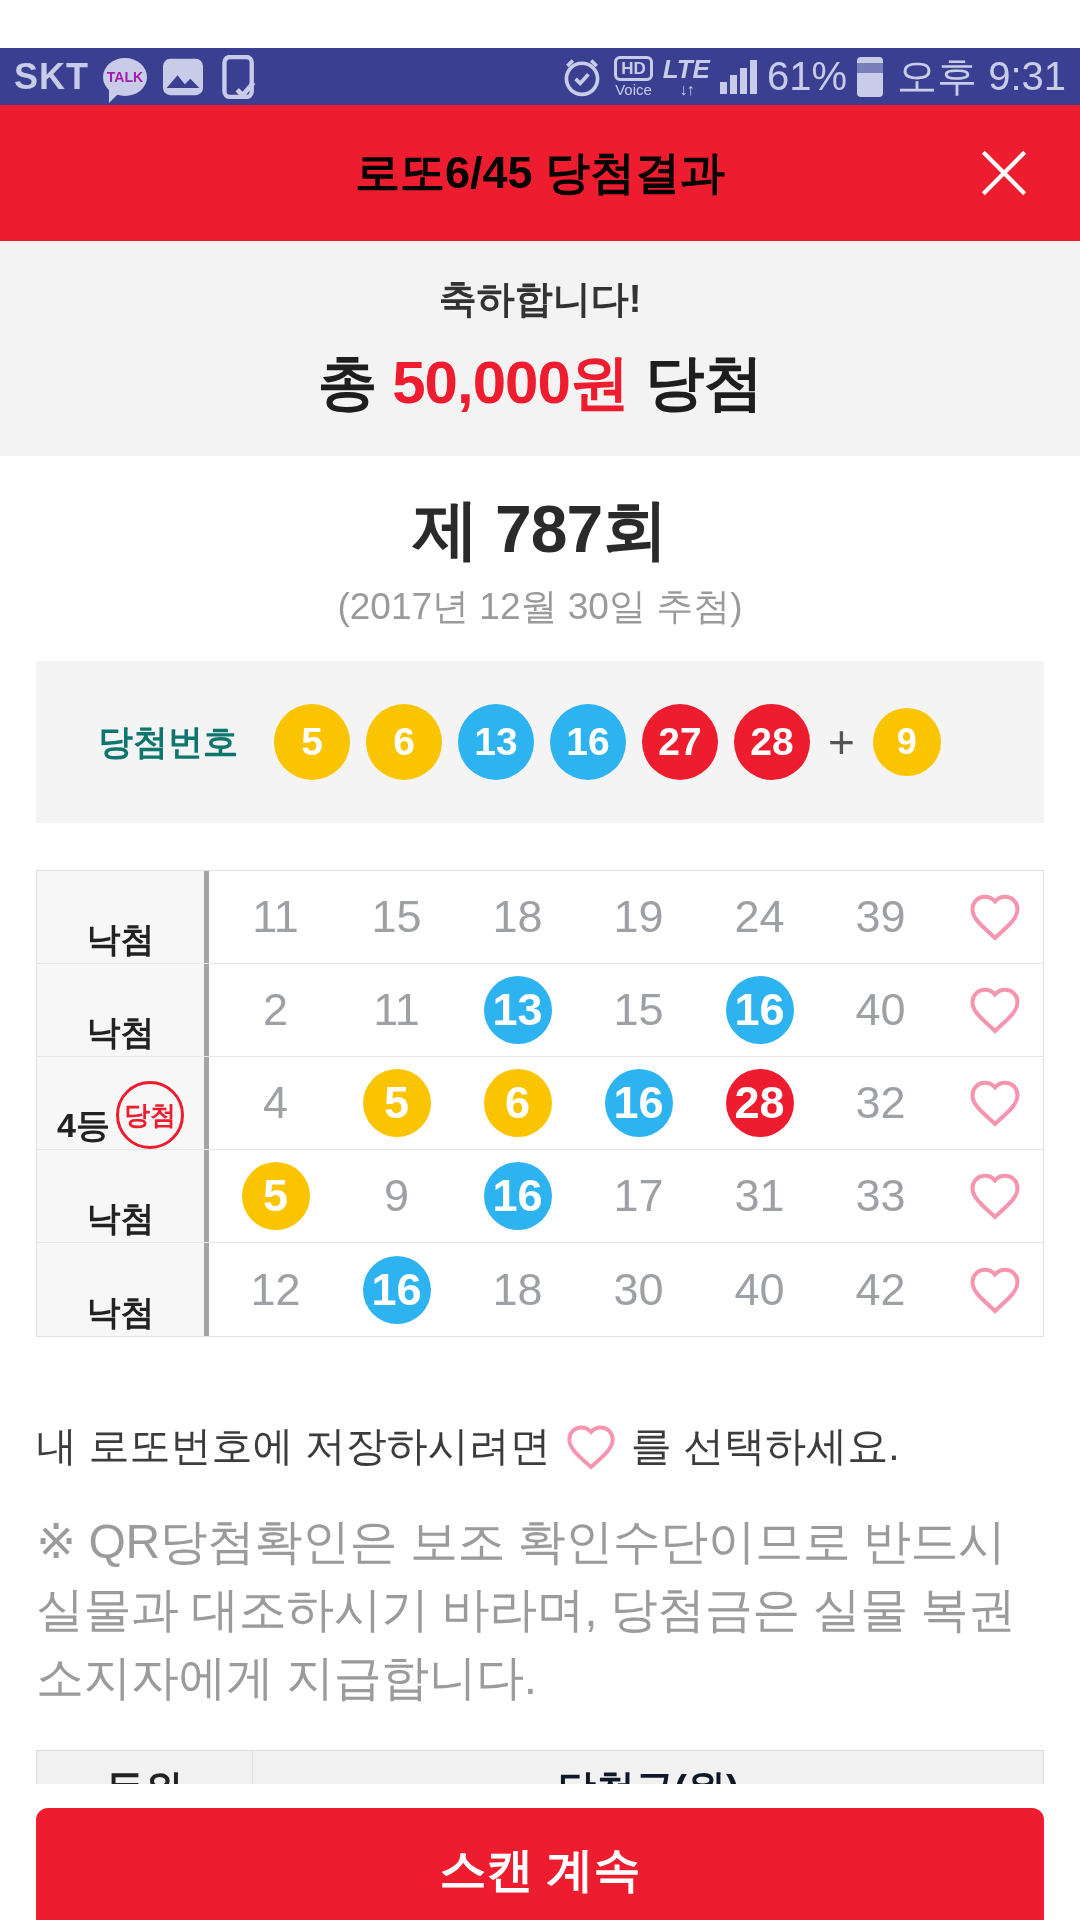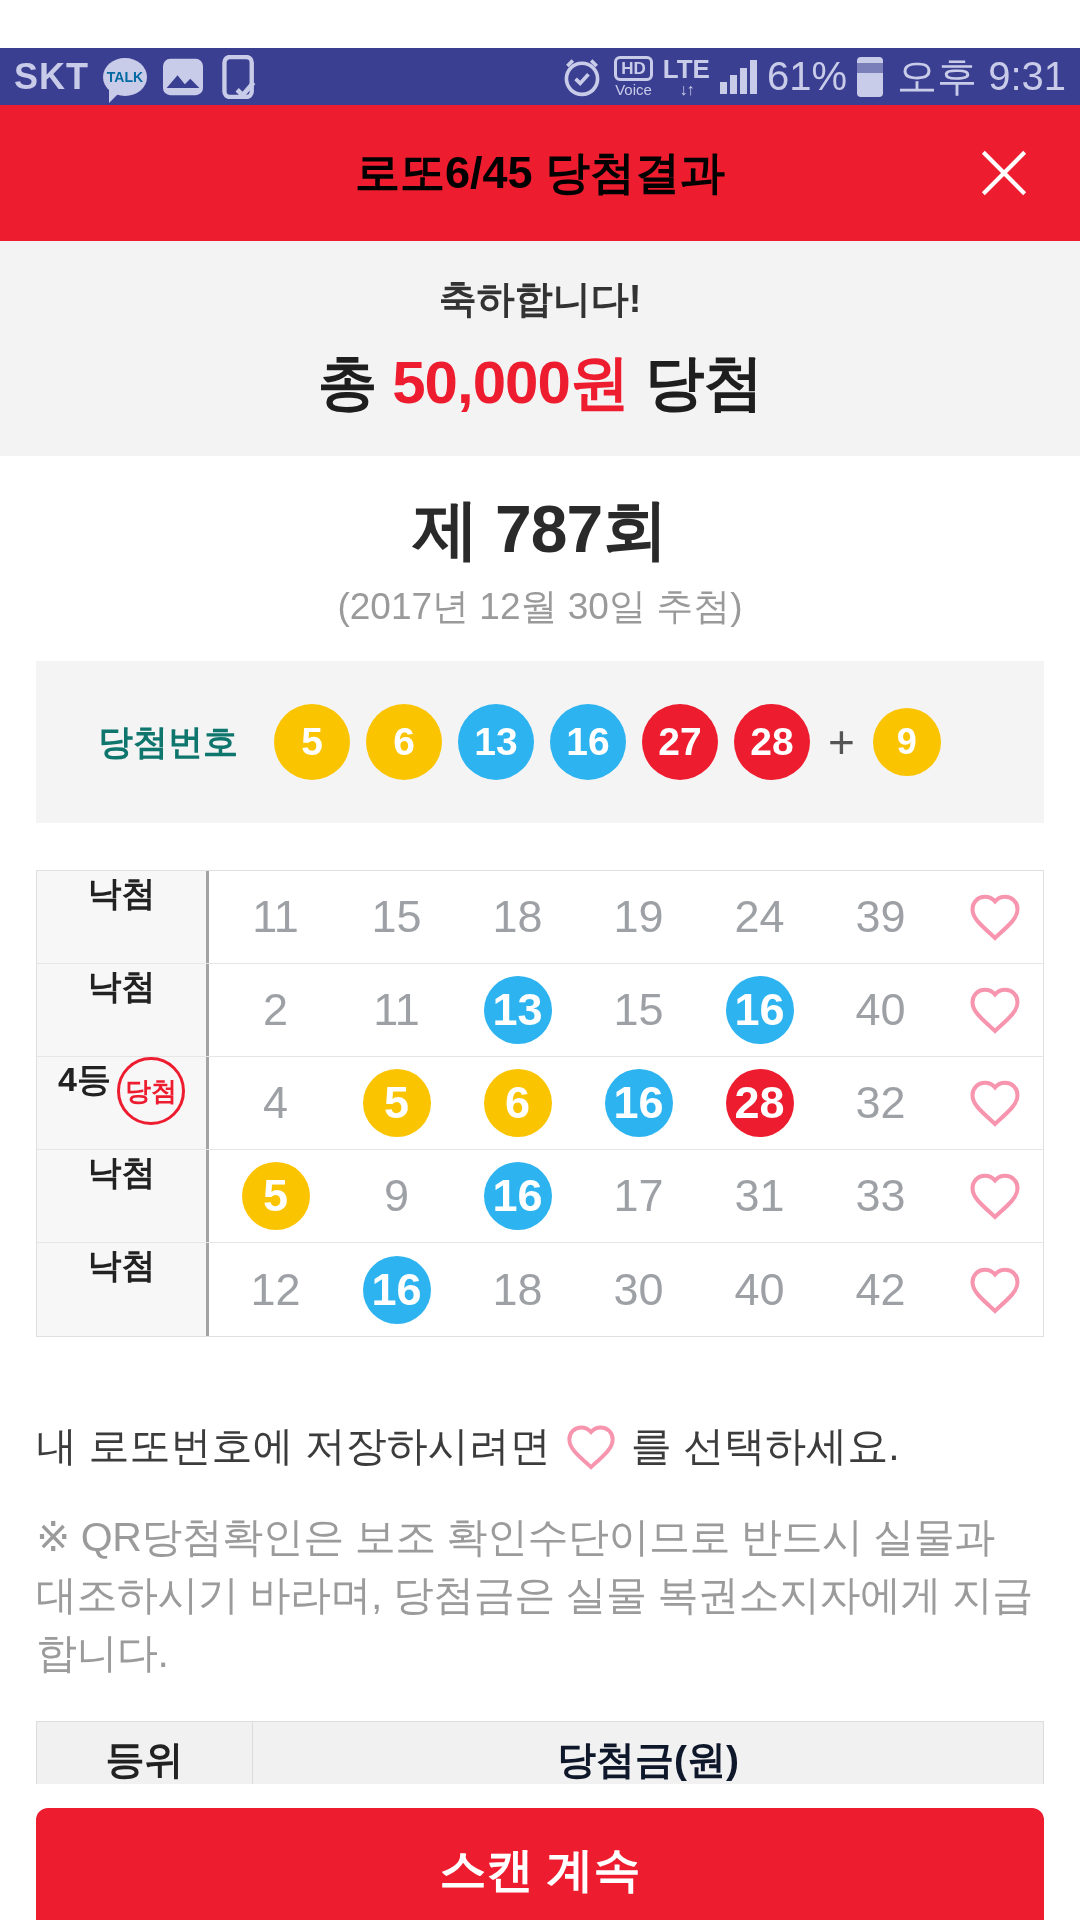--- a/index.html
+++ b/index.html
@@ -7,31 +7,31 @@
     font-family:"Liberation Sans","DejaVu Sans",sans-serif; }
   .screen { position:relative; width:1080px; height:1920px; background:#fff;margin-top:48px; }
 
   
   .status-bar { height:57px; background:#3A3F91; display:flex; align-items:center;
     padding:0 14px; color:#C9CCE9; }
   .sb-left { display:flex; align-items:center; gap:14px; }
   .sb-carrier { font-size:36px; font-weight:700; letter-spacing:1px; }
   .sb-right { margin-left:auto; display:flex; align-items:center; gap:10px; }
   .sb-icon { display:flex; align-items:center; justify-content:center; }
-  .talk-bubble { background:#C9CCE9; color:#0369a1; border-radius:50% 50% 50% 50%;
+  .talk-bubble { background:#C9CCE9; color:#a21caf; border-radius:50% 50% 50% 50%;
     width:44px; height:38px; font-size:14px; font-weight:700; display:flex;
     align-items:center; justify-content:center; position:relative; }
   .talk-bubble:after { content:""; position:absolute; left:6px; bottom:-7px;
     border:7px solid transparent; border-top-color:#C9CCE9; border-left-color:#C9CCE9; }
   .hdvoice { text-align:center; line-height:1; }
   .hdvoice .hd { border:3px solid #C9CCE9; border-radius:6px; font-size:17px;
     font-weight:700; padding:1px 4px; display:inline-block; }
   .hdvoice .voice { font-size:15px; margin-top:1px; }
   .lte { text-align:center; line-height:1; }
-  .lte .t { font-size:26px; font-weight:700; }
+  .lte .t { font-size:26px; font-weight:700;font-style:italic; }
   .lte .arrows { font-size:16px; letter-spacing:-1px; }
   .sig { display:flex; align-items:flex-end; gap:3px; height:34px; }
   .sig i { width:7px; background:#C9CCE9; display:block; }
   .battery { width:26px; height:40px; background:#C9CCE9; border-radius:4px;
     position:relative; overflow:hidden; }
   .battery .lvl { position:absolute; top:6px; left:0; right:0; height:10px; background:#3A3F91; opacity:.55; }
   .sb-pct, .sb-time { font-size:40px; }
   .sb-time { margin-left:4px; }
 
   
@@ -60,40 +60,40 @@
   .wn-label { font-size:35px; font-weight:700; color:#0f766e; margin:0 24px 0 36px; white-space:nowrap; }
   .ball { width:76px; height:76px; border-radius:50%; display:flex; align-items:center;
     justify-content:center; color:#fff; font-size:39px; font-weight:700; flex:none; margin:0 4px; }
   .wn-plus { font-size:46px; color:#555; margin:0 6px; }
   .ball.bonus { width:68px; height:68px; font-size:36px; }
 
   
   .tickets { margin:0 36px; border:1px solid #E0E0E0; }
   .t-row { display:flex; height:93px; border-bottom:1px solid #E6E6E6; background:#fff; }
   .t-row:last-child { border-bottom:none; }
-  .t-label { width:172px; flex:none; background:#F7F7F8; border-right:3px solid #a3a3a3;
-    display:flex; align-items:flex-start; justify-content:center; gap:6px; }
+  .t-label { width:172px; flex:none; background:#F7F7F8; border-right:5px solid #a3a3a3;
+    display:flex; align-items:flex-end; justify-content:center; gap:6px; }
   .rank { font-size:34px; font-weight:700; color:#222; }
   .stamp { width:68px; height:68px; border:3px solid #ED1C2E; border-radius:50%;
     color:#ED1C2E; font-size:26px; font-weight:700; display:flex; align-items:center;
     justify-content:center; flex:none; }
   .stamp:empty { display:none; }
   .t-nums { flex:1; display:flex; align-items:center; padding:0 6px; }
   .t-num { flex:1; display:flex; align-items:center; justify-content:center;
     font-size:45px; color:#9DA0A4; }
   .t-num[style] { color:#fff; font-weight:700; flex:none; width:68px; height:68px;
     border-radius:50%; margin:0 auto; }
   .t-cell { flex:1; display:flex; align-items:center; justify-content:center; }
   .heart-cell { width:96px; flex:none; display:flex; align-items:center; justify-content:center; }
 
   
   .save-hint { margin:82px 36px 0; font-size:41px; color:#3C3C3C; display:flex;
     align-items:center; gap:10px; }
   .save-hint svg { margin:0 4px; }
-  .qr-notice { margin:34px 36px 0; font-size:41px; color:#9B9B9B; line-height:1.42;
+  .qr-notice { margin:34px 36px 0; font-size:48px; color:#9B9B9B; line-height:1.42;
     letter-spacing:-0.5px; }
 
   
   .prize-clip { margin:38px 36px 0; height:137px; overflow:hidden; border:1px solid #DDDDDD; }
   .p-head { display:flex; height:77px; background:#F1F1F2; border-bottom:1px solid #DDDDDD; }
   .p-h1 { width:216px; flex:none; border-right:1px solid #DDDDDD; display:flex;
     align-items:center; justify-content:center; font-size:39px; font-weight:600; color:#222; }
   .p-h2 { flex:1; display:flex; align-items:center; justify-content:center;
     font-size:39px; font-weight:600; color:#0f172a; }
   .p-row { display:flex; height:115px; }

